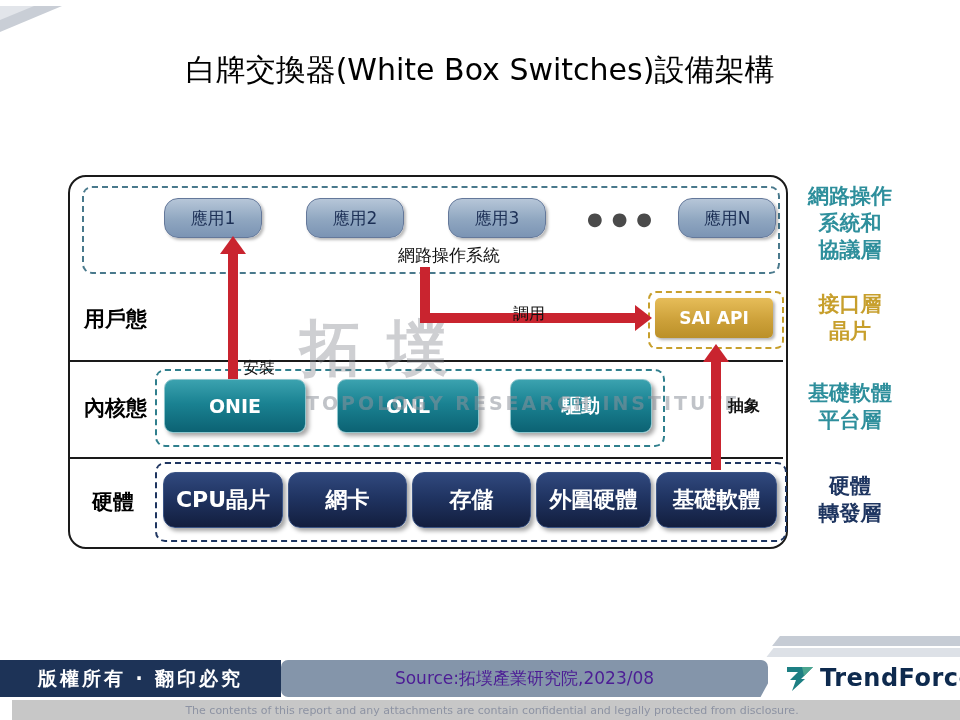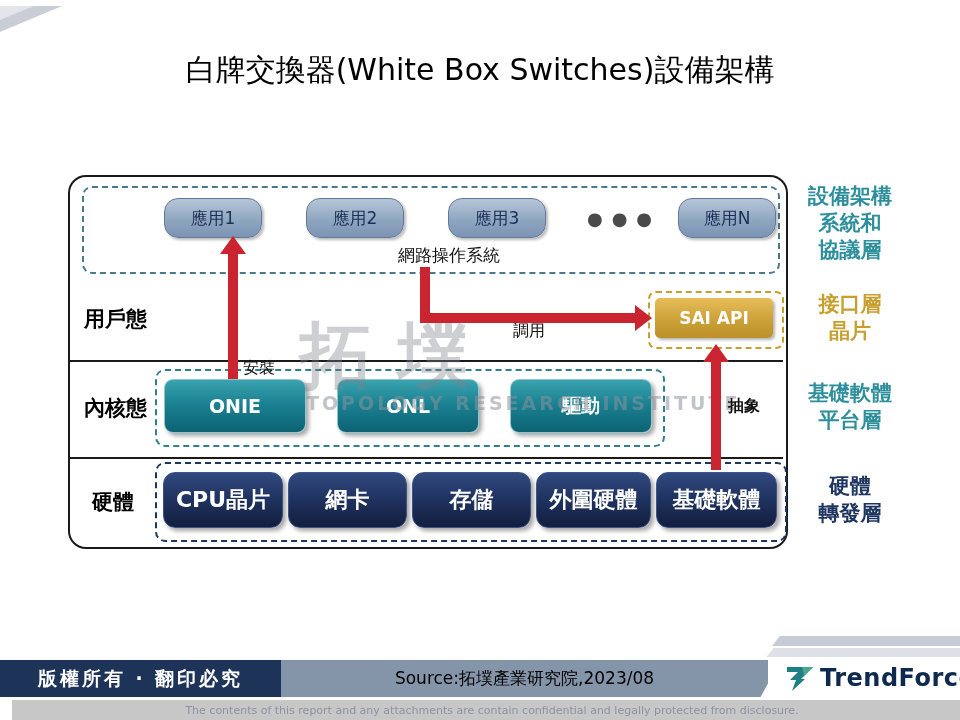--- a/index.html
+++ b/index.html
@@ -35,21 +35,21 @@
   .app1{left:164px;} .app2{left:306px;} .app3{left:448px;} .appN{left:678px;}
   .ellipsis{position:absolute;left:578px;top:200px;width:92px;height:36px;
     display:flex;align-items:center;justify-content:center;
     font-size:18px;letter-spacing:9px;color:#4a4a4a;}
   .os-label{position:absolute;left:398px;top:244px;font-size:17px;color:#111;}
   
   .rowlab{position:absolute;font-size:21px;font-weight:bold;color:#000;}
   .lab-user{left:84px;top:305px;} .lab-kernel{left:84px;top:394px;} .lab-hw{left:92px;top:488px;}
   
   .arrlab{position:absolute;font-size:16px;color:#111;z-index:8;}
-  .lab-install{left:243px;top:314px;margin-top:44px;} .lab-call{left:513px;top:321px;} .lab-abstract{left:728px;top:396px;font-weight:bold;}
+  .lab-install{left:243px;top:314px;margin-top:44px;} .lab-call{left:513px;top:304px;} .lab-abstract{left:728px;top:396px;font-weight:bold;}
   
   .saibox{position:absolute;left:655px;top:298px;width:118px;height:40px;border-radius:5px;
     background:linear-gradient(180deg,#e6bd59 0%,#cda13a 55%,#bb9028 100%);
     box-shadow:2px 2px 3px rgba(0,0,0,.3);
     display:flex;align-items:center;justify-content:center;
     font-size:17px;font-weight:bold;color:#fff;z-index:4;}
   
   .tealbox{position:absolute;top:379px;height:52px;border-radius:9px;
     background:linear-gradient(180deg,#3ba2af 0%,#1a8292 45%,#0c6273 100%);
     border:1px solid #8fc6cd;box-shadow:3px 3px 4px rgba(0,0,0,.35);
@@ -63,32 +63,32 @@
     display:flex;align-items:center;justify-content:center;
     font-size:22px;font-weight:bold;color:#fff;}
   .hw1{left:163px;width:118px;} .hw2{left:288px;width:117px;} .hw3{left:412px;width:117px;}
   .hw4{left:536px;width:113px;} .hw5{left:656px;width:119px;}
   
   .rlabel{position:absolute;left:792px;width:116px;text-align:center;
     font-size:21px;font-weight:bold;line-height:27px;}
   .rl1{top:183px;} .rl2{top:291px;} .rl3{top:380px;} .rl4{top:473px;}
   .c-teal{color:#2E8F9C;} .c-gold{color:#C79F2C;} .c-navy{color:#1E3560;}
   
-  .wm-cn{position:absolute;left:300px;top:308px;font-size:72px;font-weight:bold;
+  .wm-cn{position:absolute;left:300px;top:308px;font-size:61px;font-weight:bold;
     color:rgba(125,130,138,.38);letter-spacing:26px;z-index:6;pointer-events:none;}
   .wm-en{position:absolute;left:306px;top:392px;font-size:19px;font-weight:bold;
     color:rgba(140,146,154,.55);letter-spacing:3px;z-index:6;pointer-events:none;}
   
   .arrows{position:absolute;left:0;top:0;width:960px;height:720px;z-index:7;pointer-events:none;}
   
   .footer-navy{position:absolute;left:0;top:660px;width:281px;height:37px;background:#1d3357;
     color:#fff;display:flex;align-items:center;justify-content:center;
     font-size:19px;font-weight:bold;letter-spacing:3px;}
   .footer-slate{position:absolute;left:281px;top:660px;width:487px;height:37px;background:#8495aa;
-    color:#000000;display:flex;align-items:center;justify-content:center;font-size:17px;}
+    color:#4c1d95;display:flex;align-items:center;justify-content:center;font-size:17px;border-radius:7px;}
   .stripeA{position:absolute;left:776px;top:636px;width:196px;height:10px;background:#c6ccd5;
     transform:skewX(-38deg);}
   .stripeB{position:absolute;left:770px;top:648px;width:200px;height:9px;background:#dde1e7;
     transform:skewX(-38deg);}
   .logo-area{position:absolute;left:760px;top:658px;width:200px;height:40px;background:#ffffff;
     clip-path:polygon(11% 0,100% 0,100% 100%,0 100%);}
   .logo{position:absolute;left:786px;top:662px;height:32px;display:flex;align-items:center;gap:6px;}
   .logo-text{font-size:24px;font-weight:bold;color:#0e2a4e;letter-spacing:0.5px;}
   .disclaimer{position:absolute;left:12px;top:700px;width:960px;height:20px;background:#c7c7c7;
     color:#8d93a3;font-size:11px;display:flex;align-items:center;justify-content:center;}
@@ -135,21 +135,21 @@
   <div class="tealbox driver">驅動</div>
 
   <div class="dash hw-dash"></div>
   <div class="navybox hw1">CPU晶片</div>
   <div class="navybox hw2">網卡</div>
   <div class="navybox hw3">存儲</div>
   <div class="navybox hw4">外圍硬體</div>
   <div class="navybox hw5">基礎軟體</div>
 
   <div class="rlabel rl1 c-teal">
-    <div>設備架構</div>
+    <div>網路操作</div>
     <div>系統和</div>
     <div>協議層</div>
   </div>
   <div class="rlabel rl2 c-gold">
     <div>接口層</div>
     <div>晶片</div>
   </div>
   <div class="rlabel rl3 c-teal">
     <div>基礎軟體</div>
     <div>平台層</div>

